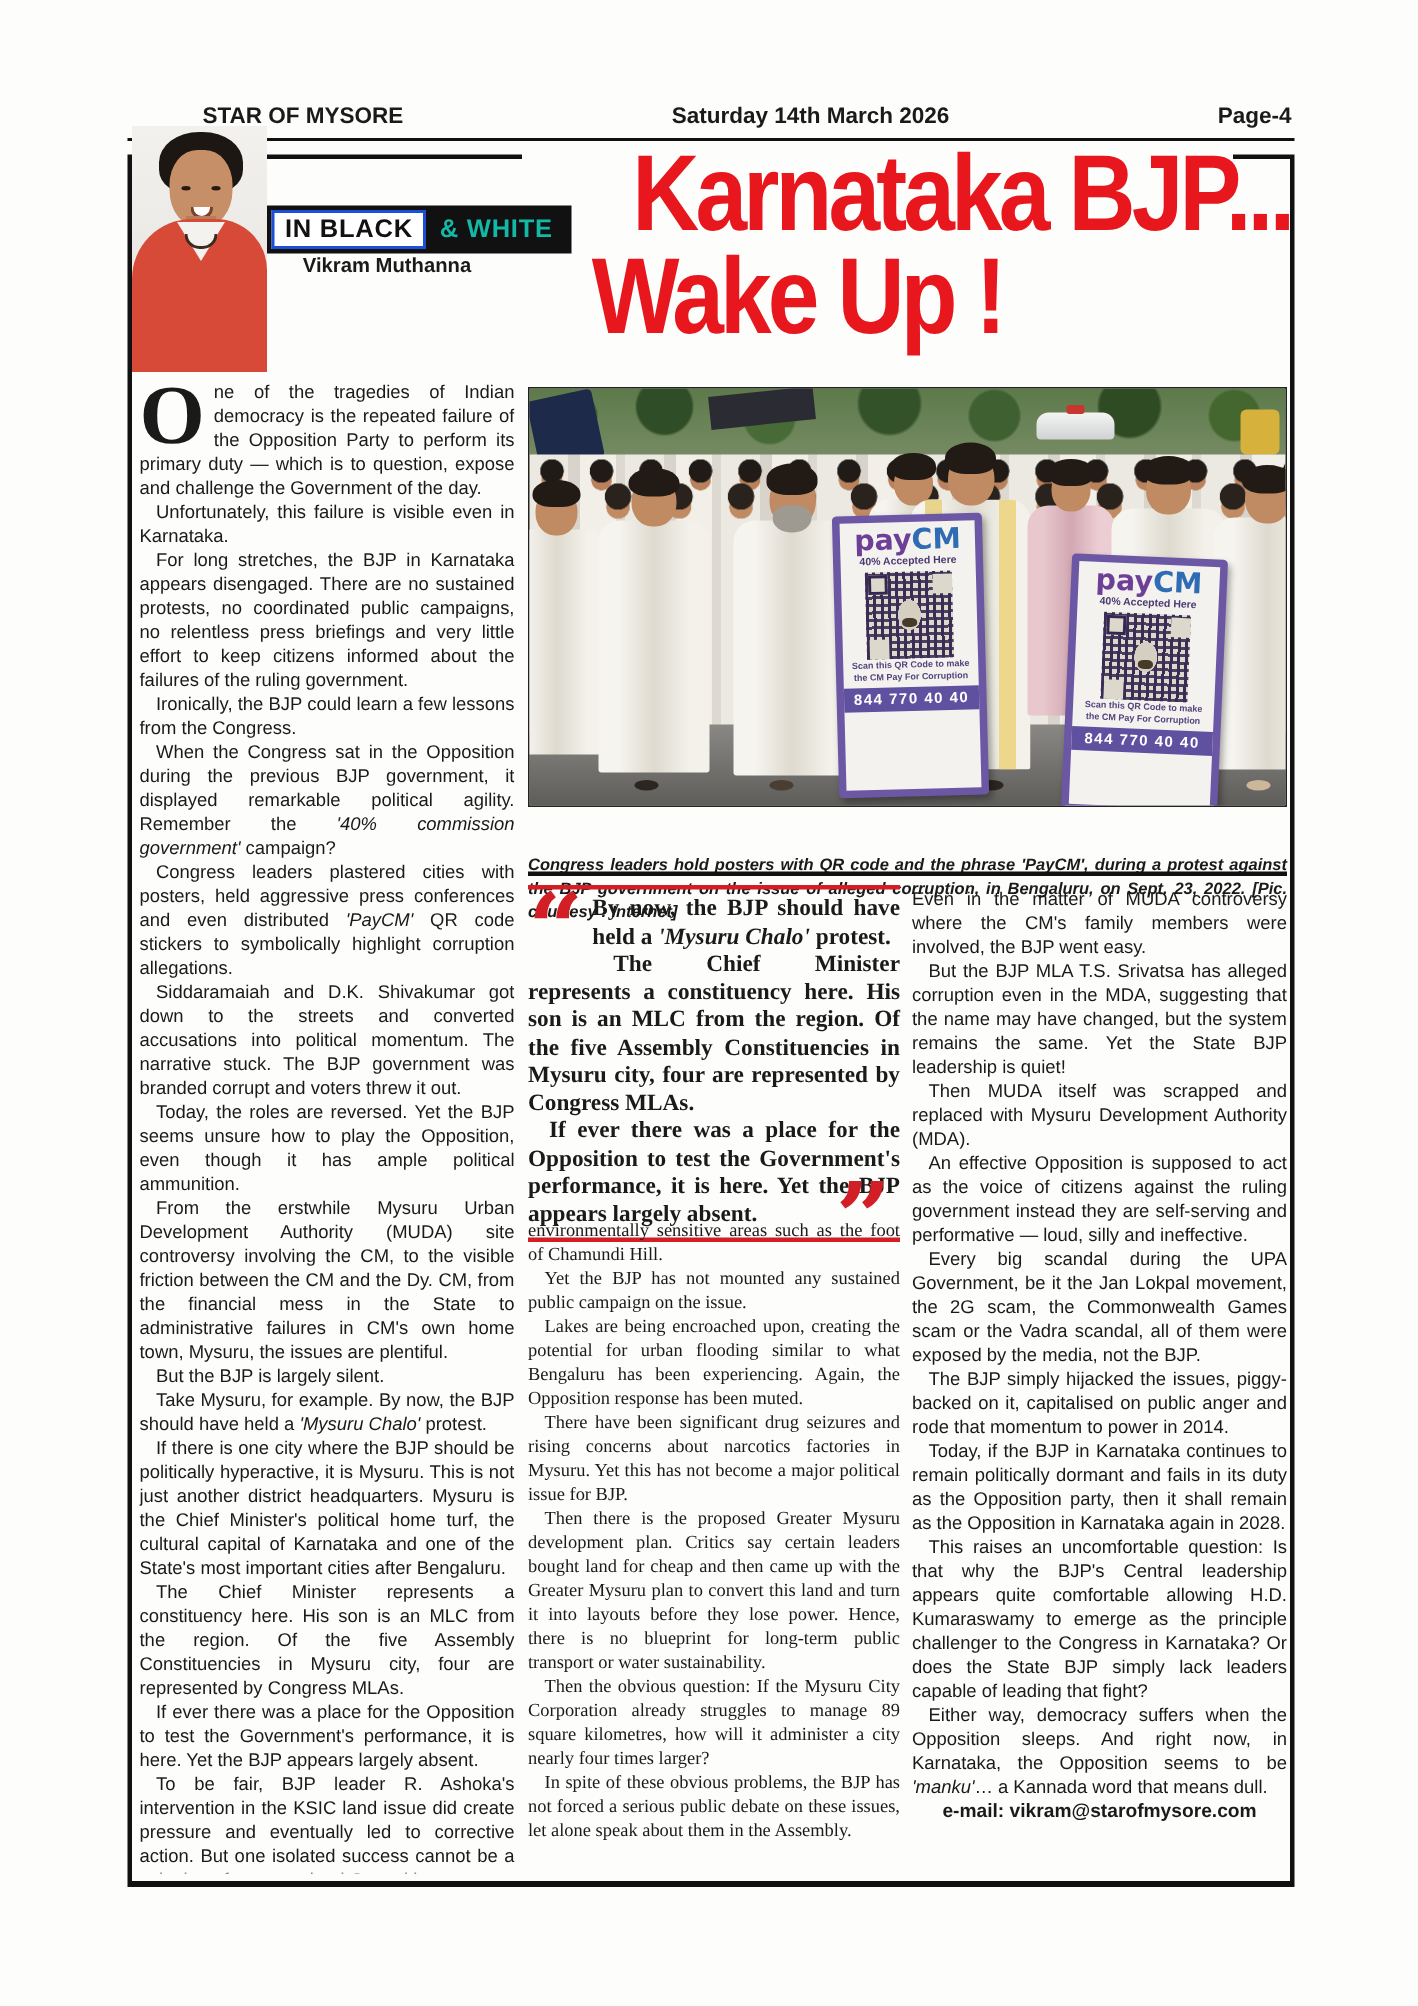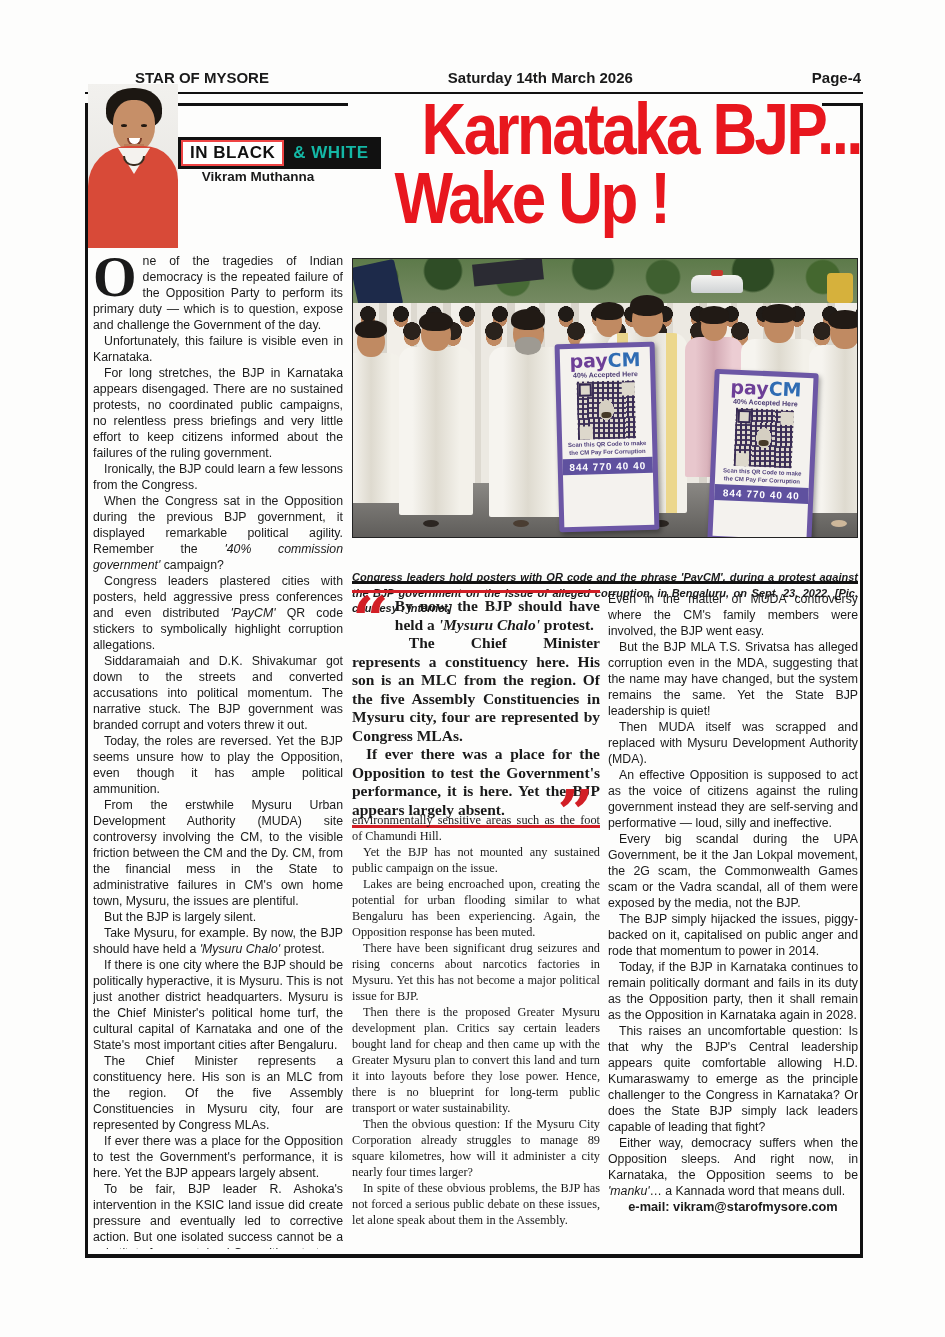--- a/index.html
+++ b/index.html
@@ -23,21 +23,21 @@
   .ap-face { position:absolute; left:25px; top:16px; width:42px; height:52px; background:#c68f68; border-radius:44% 44% 48% 48%; }
   .ap-eye { position:absolute; top:24px; width:6px; height:3px; background:#241a12; border-radius:50%; }
   .ap-smile { position:absolute; left:14px; top:38px; width:15px; height:8px; border:2px solid #7c3f2a; border-top:none; border-radius:0 0 12px 12px; background:#fff; }
   .ap-shirt { position:absolute; left:0px; top:62px; width:90px; height:102px; background:#d84a38; border-radius:40px 34px 0 0; }
   .ap-collar { position:absolute; left:30px; top:64px; width:32px; height:26px; background:#f4f2ee; clip-path:polygon(0 0,100% 0,50% 100%); }
   .ap-neck { position:absolute; left:36px; top:60px; width:20px; height:12px; background:#b87d58; }
   .ap-chain { position:absolute; left:35px; top:72px; width:22px; height:10px; border:2px solid #3a2d20; border-top:none; border-radius:0 0 10px 10px; }
 
   
   .badge { position:absolute; left:178px; top:137px; z-index:6; display:flex; align-items:stretch; background:#111; padding:3px; }
-  .badge .b-left { background:#fff; border:2px solid #ef4444; color:#111; font-weight:bold; font-size:17px; padding:1px 7px; letter-spacing:.5px; }
+  .badge .b-left { background:#fff; border:2px solid #1d4ed8; color:#111; font-weight:bold; font-size:17px; padding:1px 7px; letter-spacing:.5px; }
   .badge .b-right { color:#14b8a6; font-weight:bold; font-size:17px; padding:3px 9px 1px; letter-spacing:.5px; }
   .byline { position:absolute; left:178px; top:169px; width:160px; text-align:center; font-weight:bold; font-size:13.5px; z-index:6; }
 
   
   .headline { position:absolute; left:350px; top:95px; width:508px; z-index:3; color:#e8171e; font-weight:bold; line-height:.96; }
   .headline .hl { display:inline-block; font-size:72px; letter-spacing:-3px; transform:scaleX(.86); transform-origin:100% 50%; white-space:nowrap; }
 
   
   .photo { position:absolute; left:352px; top:258px; width:506px; height:280px; background:#b9b4a8; border:1px solid #222; overflow:hidden; z-index:1; }
   .ph-trees { position:absolute; left:0; top:0; width:100%; height:58px;

